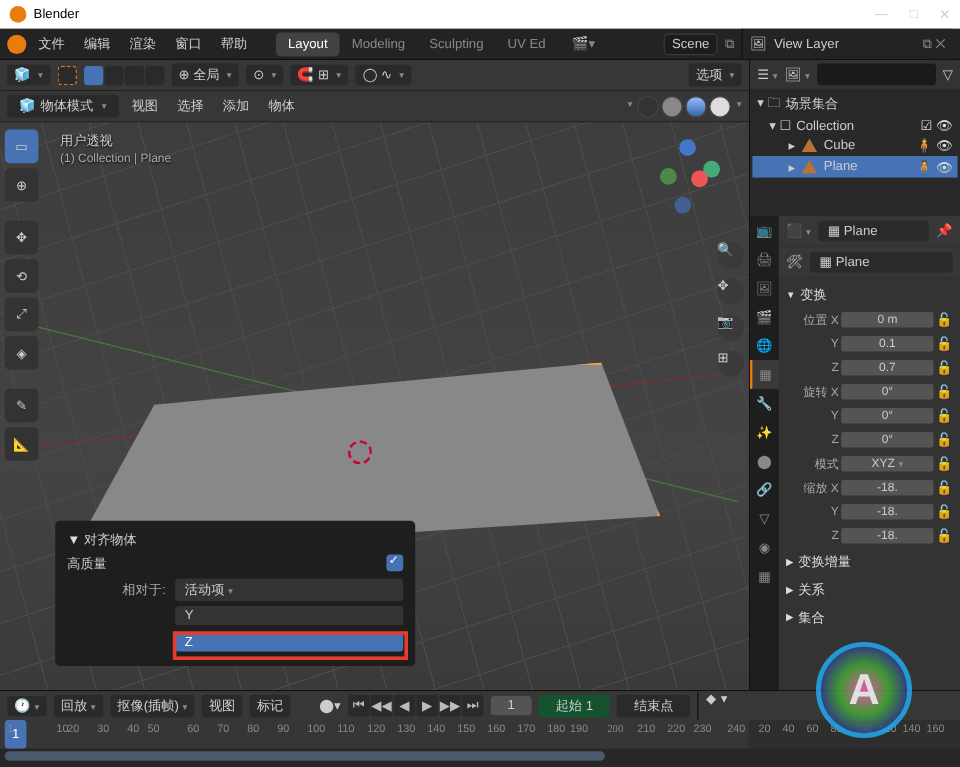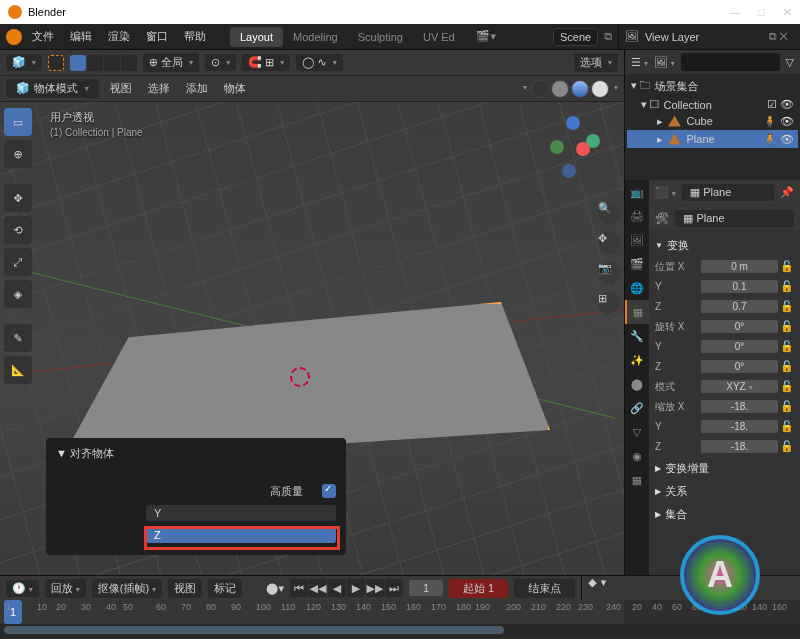--- a/index.html
+++ b/index.html
@@ -37,21 +37,21 @@
 .toolbar-l{position:absolute;left:4px;top:6px;display:flex;flex-direction:column;gap:4px}
 .tl-btn{width:28px;height:28px;background:#333;border-radius:4px;display:flex;align-items:center;justify-content:center}
 .tl-btn.active{background:#4772b3}
 .info{position:absolute;left:50px;top:8px;color:#ddd;text-shadow:0 1px 2px #000}
 .info .sub{font-size:10px;color:#aaa;margin-top:2px}
 .gizmo{position:absolute;right:18px;top:10px}
 .gizmo .ball{width:14px;height:14px;border-radius:50%;position:absolute}
 .rtools{position:absolute;right:4px;top:100px;display:flex;flex-direction:column;gap:8px}
 .rtools .rt{width:22px;height:22px;background:#3a3a3a;border-radius:50%}
 .popup{position:absolute;left:46px;bottom:20px;width:300px;background:#1e1e1e;border-radius:4px;padding:8px 10px}
-.popup .ptitle{color:#ddd;margin-bottom:20px}
+.popup .ptitle{color:#ddd;margin-bottom:2px}
 .popup .row{display:flex;align-items:center;height:20px;margin-bottom:2px}
 .popup .lbl{width:90px;text-align:right;padding-right:8px;color:#aaa}
 .popup .val{flex:1;background:#333;padding:2px 8px;border-radius:3px;position:relative}
 .popup .val.sel{background:#4772b3;color:#fff}
 .popup .chk{width:14px;height:14px;background:#4772b3;border-radius:3px;position:relative}
 .popup .chk::after{content:"✓";position:absolute;left:2px;top:-1px;color:#fff;font-size:10px}
 .redbox{position:absolute;border:3px solid #e63b2e;pointer-events:none}
 .right{width:176px;background:#2b2b2b;display:flex;flex-direction:column;border-left:1px solid #111}
 .outliner{height:130px;background:#282828;overflow:hidden}
 .outliner .ohdr{height:24px;background:#333;display:flex;align-items:center;padding:0 6px;gap:6px}
@@ -67,21 +67,21 @@
 .ptab.active{background:#3a3a3a;border-left:2px solid #e87d0d}
 .pbody{flex:1;background:#333;overflow:auto}
 .pbody::-webkit-scrollbar{width:8px}
 .phdr{height:24px;background:#373737;display:flex;align-items:center;padding:0 6px;gap:6px}
 .pname{background:#2a2a2a;padding:2px 8px;border-radius:3px;flex:1}
 .panel{padding:4px 6px}
 .panel .ph{color:#ddd;padding:4px 0;display:flex;align-items:center;gap:4px}
 .panel .ph::before{content:"▼";font-size:8px}
 .panel .ph.c::before{content:"▶"}
 .prow{display:flex;align-items:center;height:19px;gap:2px;margin-bottom:1px}
-.prow .pl{width:44px;text-align:left;color:#aaa;font-size:10px}
+.prow .pl{width:44px;text-align:right;color:#aaa;font-size:10px}
 .prow .pv{flex:1;background:#545454;text-align:center;padding:1px;border-radius:2px;font-size:10px}
 .prow .lock{width:14px;color:#888;text-align:center}
 .timeline{height:64px;background:#2b2b2b;border-top:1px solid #111}
 .tl-hdr{height:24px;background:#373737;display:flex;align-items:center;padding:0 6px;gap:6px}
 .tl-hdr .sel{background:#2a2a2a;padding:2px 6px;border-radius:3px}
 .tl-hdr .ctrl{display:flex;gap:1px}
 .tl-hdr .cb{width:18px;height:18px;background:#2a2a2a;border-radius:2px;display:flex;align-items:center;justify-content:center;color:#bbb}
 .tl-hdr .num{background:#545454;padding:2px 14px;border-radius:3px}
 .tl-track{height:24px;background:#363636;position:relative;display:flex}
 .tl-track .tick{position:absolute;top:2px;font-size:9px;color:#888}
@@ -200,23 +200,27 @@
       </div>
       <div class="rtools">
         <div class="rt">🔍</div>
         <div class="rt">✥</div>
         <div class="rt">📷</div>
         <div class="rt">⊞</div>
       </div>
 
       <div class="popup">
         <div class="ptitle">▼ <span>对齐物体</span></div>
-        <div class="row" style="justify-content:flex-end;gap:19px">
+        <div class="row" style="justify-content:space-between;gap:19px">
             <span>高质量</span>
             <span class="chk"></span>
+          </div>
+        <div class="row">
+            <span class="lbl">相对于:</span>
+            <span class="val caret">活动项</span>
           </div>
         <div class="row">
             <span class="lbl"></span>
             <span class="val">Y</span>
           </div>
         <div class="row">
             <span class="lbl"></span>
             <span class="val sel">Z</span>
           </div>
         <div class="redbox" style="left:98px;bottom:5px;width:196px;height:24px"></div>
@@ -338,51 +342,51 @@
     <span>⬤▾</span>
     <div class="ctrl">
       <span class="cb">⏮</span>
       <span class="cb">◀◀</span>
       <span class="cb">◀</span>
       <span class="cb">▶</span>
       <span class="cb">▶▶</span>
       <span class="cb">⏭</span>
     </div>
     <span class="num">1</span>
-    <span class="num" style="background:#7f1d1d"><span>起始</span> <span>1</span></span>
+    <span class="num" style="background:#14532d"><span>起始</span> <span>1</span></span>
     <span class="num" style="background:#2a2a2a">结束点</span>
     <div style="flex:1;border-left:1px solid #111;height:100%;padding-left:6px;display:flex;gap:4px">
       <span>◆</span>
       <span>▾</span>
     </div>
   </div>
   <div style="display:flex">
     <div class="tl-track" style="flex:1">
       <div class="ph">1</div>
     <span class="tick" style="left: 6px;">1</span>
-        <span class="tick" style="left: 37px;">10</span>
+        <span class="tick" style="left: 47px;">10</span>
         <span class="tick" style="left: 56px;">20</span>
         <span class="tick" style="left: 81px;">30</span>
         <span class="tick" style="left: 106px;">40</span>
         <span class="tick" style="left: 123px;">50</span>
         <span class="tick" style="left: 156px;">60</span>
         <span class="tick" style="left: 181px;">70</span>
         <span class="tick" style="left: 206px;">80</span>
         <span class="tick" style="left: 231px;">90</span>
         <span class="tick" style="left: 256px;">100</span>
         <span class="tick" style="left: 281px;">110</span>
         <span class="tick" style="left: 306px;">120</span>
         <span class="tick" style="left: 331px;">130</span>
         <span class="tick" style="left: 356px;">140</span>
         <span class="tick" style="left: 381px;">150</span>
         <span class="tick" style="left: 406px;">160</span>
         <span class="tick" style="left: 431px;">170</span>
         <span class="tick" style="left: 456px;">180</span>
         <span class="tick" style="left: 475px;">190</span>
-        <span class="tick" style="left: 506px;">200</span>
+        <span class="tick" style="left: 506px; font-family: Liberation Serif, serif;">200</span>
         <span class="tick" style="left: 531px;">210</span>
         <span class="tick" style="left: 556px;">220</span>
         <span class="tick" style="left: 578px;">230</span>
         <span class="tick" style="left: 606px;">240</span>
       </div>
     <div class="tl-track" style="width:176px;background:#2e2e2e">
         <span class="tick" style="left: 8px;">20</span>
         <span class="tick" style="left: 28px;">40</span>
         <span class="tick" style="left: 48px;">60</span>
         <span class="tick" style="left: 68px;">80</span>

